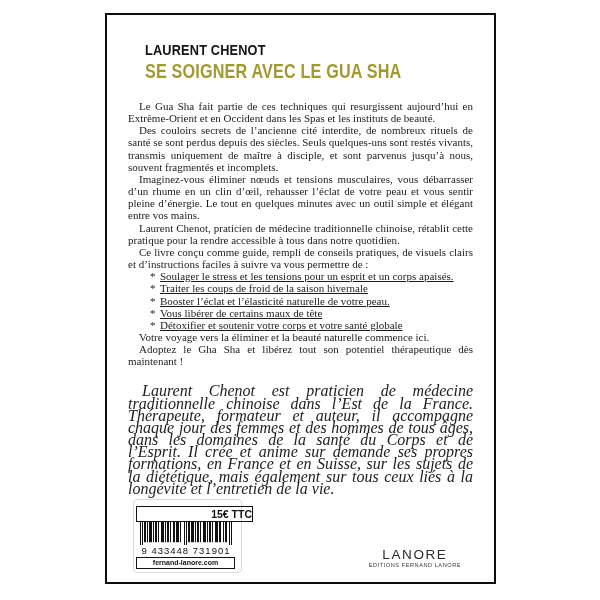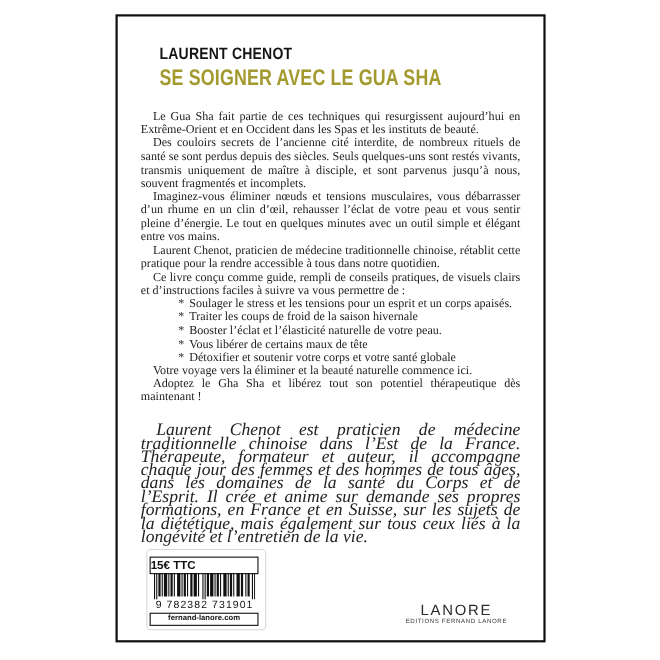--- a/index.html
+++ b/index.html
@@ -33,21 +33,21 @@
     white-space: nowrap;
     transform: scaleX(0.79); transform-origin: left center;
     letter-spacing: 0.2px;
   }
   .body-text {
     position: absolute; left: 21px; top: 85px; width: 345px;
     font-size: 11px; line-height: 12.15px;
     text-align: justify;
   }
   .body-text p { margin: 0; text-indent: 11px; }
-  .bullets { margin-left: 34px; }
+  .bullets { margin-left: 22px; text-decoration: underline; }
   .bullet-line { text-align: left; text-indent: 0; }
   .bullet-star { display: inline-block; width: 10px; text-indent: 0; }
   .bio {
     margin-top: 18px;
     font-style: italic;
     font-size: 16px; line-height: 12.15px;
     text-align: justify; text-indent: 14px;
     color: #222222;
   }
   .label-group {
@@ -55,21 +55,21 @@
     width: 107px; height: 72px;
     border: 1px solid #d8d8d8; border-radius: 4px;
     background: #ffffff;
   }
   .price-box {
     position: absolute; left: 2px; top: 6px;
     width: 97px; height: 14px;
     border: 1.5px solid #111111;
     font-family: "Liberation Sans", sans-serif;
     font-weight: bold; font-size: 10.5px; line-height: 14px;
-    text-align: left; color: #111111;
+    text-align: right; color: #111111; padding-left: 18px;
   }
   .barcode {
     position: absolute; left: 6px; top: 21px;
     width: 92px; height: 24px;
   }
   .barcode-number {
     position: absolute; left: 0; top: 45px; width: 104px;
     font-family: "Liberation Sans", sans-serif;
     font-size: 9.5px; letter-spacing: 1px;
     text-align: center; color: #111111; white-space: nowrap;
@@ -160,21 +160,21 @@
             <rect x="69" y="0" width="2" height="23"></rect>
           <rect x="72" y="0" width="1" height="23"></rect>
             <rect x="75" y="0" width="3" height="23"></rect>
           <rect x="79" y="0" width="2" height="23"></rect>
             <rect x="83" y="0" width="1" height="23"></rect>
           <rect x="85" y="0" width="2" height="23"></rect>
           <rect x="89" y="0" width="1" height="26"></rect>
             <rect x="91" y="0" width="1" height="26"></rect>
         </g>
       </svg>
-      <div class="barcode-number">9 782382 731901</div>
+      <div class="barcode-number">9 433448 731901</div>
       <div class="website-box">fernand-lanore.com</div>
     </div>
 
     <div class="publisher">
       <div class="publisher-name">LANORE</div>
       <div class="publisher-sub">EDITIONS FERNAND LANORE</div>
     </div>
 
   </div>
 </div>

